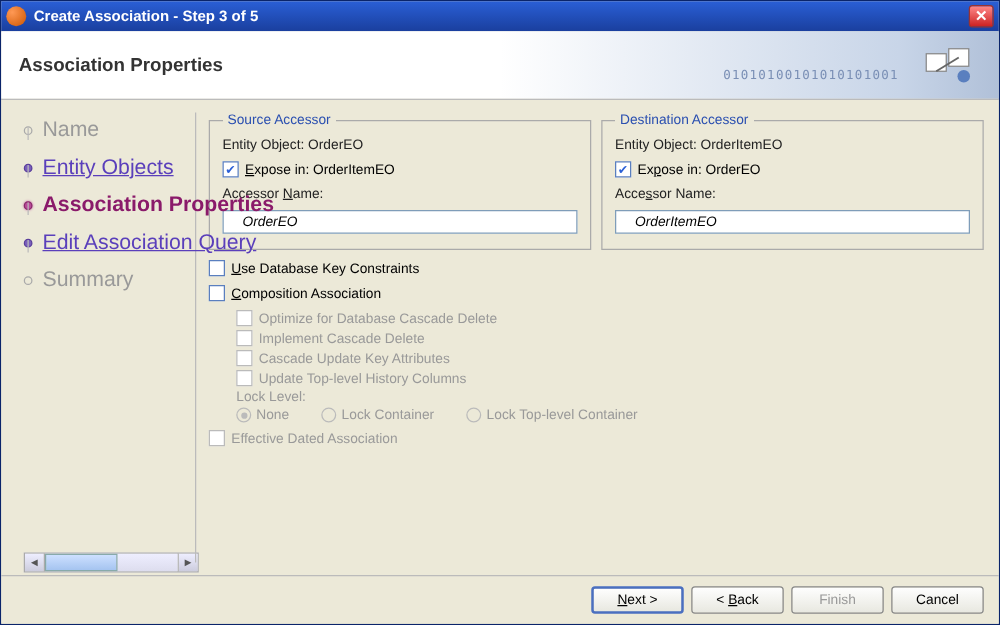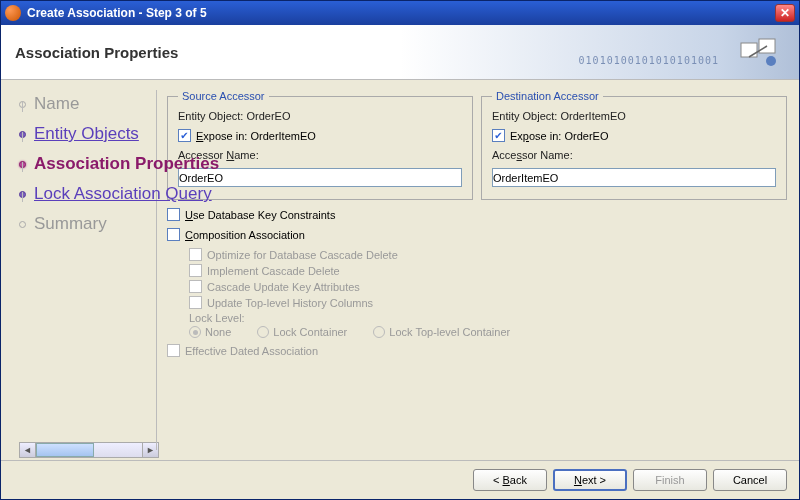--- a/index.html
+++ b/index.html
@@ -34,21 +34,21 @@
   .accessor-row { display: flex; gap: 8px; margin-bottom: 8px; }
   fieldset { border: 1px solid #aaa; padding: 8px 10px 12px; flex: 1; }
   legend { color: #2a4fb0; font-size: 11px; padding: 0 4px; }
   .fs-line { margin-bottom: 7px; display: flex; align-items: center; }
   .fs-label { color: #222; }
   .chk { width: 13px; height: 13px; margin-right: 5px; border: 1px solid #5a7fbf; background: #fff; display: inline-flex; align-items: center; justify-content: center; font-size: 10px; color: #2a5fd6; cursor: pointer; }
   .chk.disabled { border-color: #bbb; color: #bbb; cursor: default; }
   .radio { width: 12px; height: 12px; border: 1px solid #5a7fbf; border-radius: 50%; margin-right: 4px; display: inline-flex; align-items: center; justify-content: center; }
   .radio.disabled { border-color: #bbb; }
   .radio.checked::after { content: ""; width: 5px; height: 5px; background: #bbb; border-radius: 50%; }
-  .txt-input { width: 100%; height: 19px; border: 1px solid #7f9db9; padding: 1px 0; font-size: 11px; font-family: inherit; background: #fff; }
+  .txt-input { width: 100%; height: 19px; border: 1px solid #7f9db9; padding: 1px 15px; font-size: 11px; font-family: inherit; background: #fff; font-style: italic; }
   .sub-options { margin-left: 22px; }
   .sub-options .fs-line { margin-bottom: 3px; color: #999; }
   .lock-row { display: flex; gap: 26px; margin-left: 22px; color: #999; align-items: center; margin-top: 2px; }
   .lock-label { margin-left: 22px; color: #999; margin-bottom: 2px; margin-top: 2px; }
   .footer { border-top: 1px solid #bbb; padding: 8px 12px; display: flex; align-items: center; background: #ece9d8; }
   .btn { min-width: 74px; height: 22px; border: 1px solid #888; background: linear-gradient(to bottom, #fefefe, #e8e8e0); border-radius: 3px; font-size: 11px; font-family: inherit; cursor: pointer; padding: 0 10px; margin-left: 6px; }
   .btn.default { border: 2px solid #4a6fc0; }
   .btn:disabled { color: #999; cursor: default; }
   .footer-gap { flex: 1; }
   .underline-char { text-decoration: underline; }
@@ -89,21 +89,21 @@
           <span class="nav-link">Entity Objects</span>
           <span class="nav-line"></span>
         </div>
         <div class="nav-item">
           <span class="nav-dot current"></span>
           <span class="nav-current">Association Properties</span>
           <span class="nav-line"></span>
         </div>
         <div class="nav-item">
           <span class="nav-dot visited"></span>
-          <span class="nav-link">Lock Association Query</span>
+          <span class="nav-link">Edit Association Query</span>
           <span class="nav-line"></span>
         </div>
         <div class="nav-item">
           <span class="nav-dot pending"></span>
           <span class="nav-pending">Summary</span>
         </div>
       </div>
       <div class="sidebar-scroll">
         <div class="arrow" style="border-left:none;border-right:1px solid #aaa;">◄</div>
         <div class="track">
@@ -193,18 +193,18 @@
 
       <div class="fs-line" style="margin-top:6px;color:#999;">
         <span class="chk disabled"></span>
         <span>Effective Dated Association</span>
       </div>
     </div>
   </div>
 
   <div class="footer">
     <div class="footer-gap"></div>
+    <button class="btn default"><span class="underline-char">N</span>ext &gt;</button>
     <button class="btn">&lt; <span class="underline-char">B</span>ack</button>
-    <button class="btn default"><span class="underline-char">N</span>ext &gt;</button>
     <button class="btn" disabled="">Finish</button>
     <button class="btn">Cancel</button>
   </div>
 </div>
 
 </body></html>

